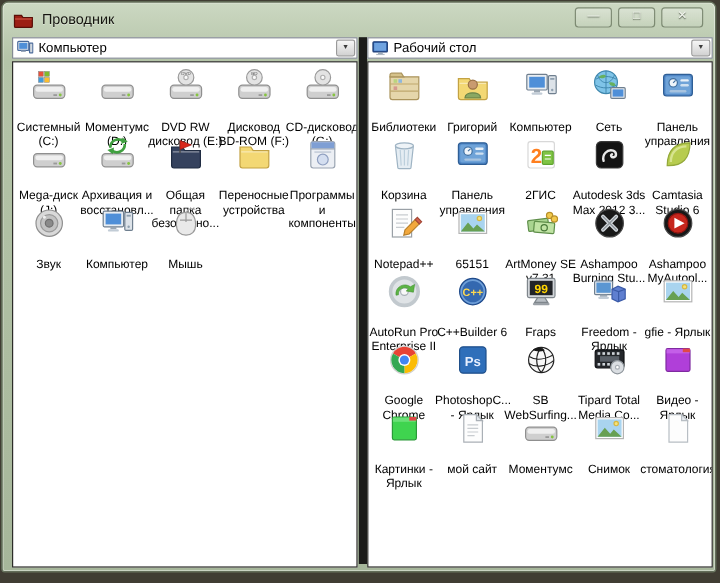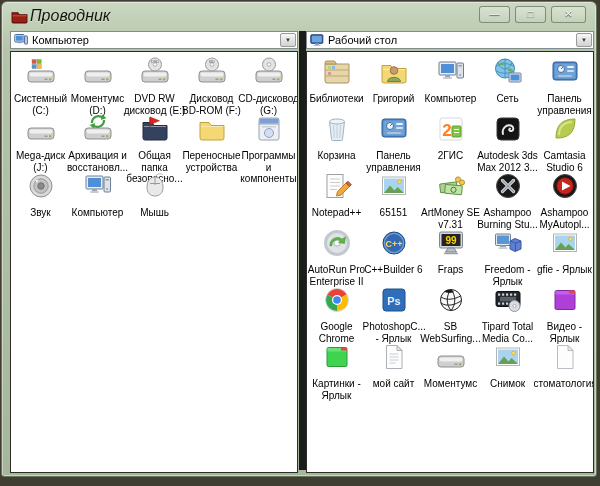--- a/index.html
+++ b/index.html
@@ -11,21 +11,21 @@
   .window {
     position:absolute; left:1px; top:1px; width:594px; height:474px;
     background:linear-gradient(180deg,#ccd8c2 0%,#b4c4a8 10%,#aebea2 55%,#a6b69a 100%);
     border:1px solid #68755f;
     border-radius:6px 6px 3px 3px;
     box-shadow: inset 0 0 0 1px rgba(255,255,255,0.40);
   }
   .titlebar { height:28px; display:flex; align-items:center; padding:0 9px; position:relative; }
   .title-icon { width:17px; height:15px; display:inline-block; margin-top:1px; }
   .title-icon svg { display:block; }
-  .title-text { font-size:16px; color:#15150f; margin-left:2px; text-shadow:0 1px 0 rgba(255,255,255,0.45);font-style:italic; }
+  .title-text { font-size:12px; color:#15150f; margin-left:7px; text-shadow:0 1px 0 rgba(255,255,255,0.45); }
   .win-controls { position:absolute; right:10px; top:4px; display:flex; gap:5px; }
   .winbtn {
     width:29px; height:15px; border-radius:3px;
     background:linear-gradient(180deg,rgba(255,255,255,0.30),rgba(255,255,255,0.06));
     border:1px solid rgba(84,98,74,0.65);
     color:#f2f5ee; font-size:10px; line-height:14px; text-align:center;
     text-shadow:0 1px 1px rgba(55,65,48,0.9);
     cursor:default;
   }
   .winbtn.close { width:33px; }
@@ -53,21 +53,21 @@
     display:flex; flex-wrap:wrap; align-content:flex-start;
     overflow:hidden;
   }
   .cell {
     width:57px; height:57px; display:flex; flex-direction:column; align-items:center;
     cursor:default;
   }
   .cell .ic { width:32px; height:32px; flex:0 0 auto; }
   .cell .ic svg { display:block; }
   .cell .lbl {
-    width:62px; margin:5px -3px 0; text-align:center;
+    width:62px; margin:13px -3px 0; text-align:center;
     font-size:10px; line-height:11.5px; color:#000;
     white-space:pre-line;
   }
 </style>
 </head>
 <body>
 
 <div class="window">
   <div class="titlebar">
     <span class="title-icon">

